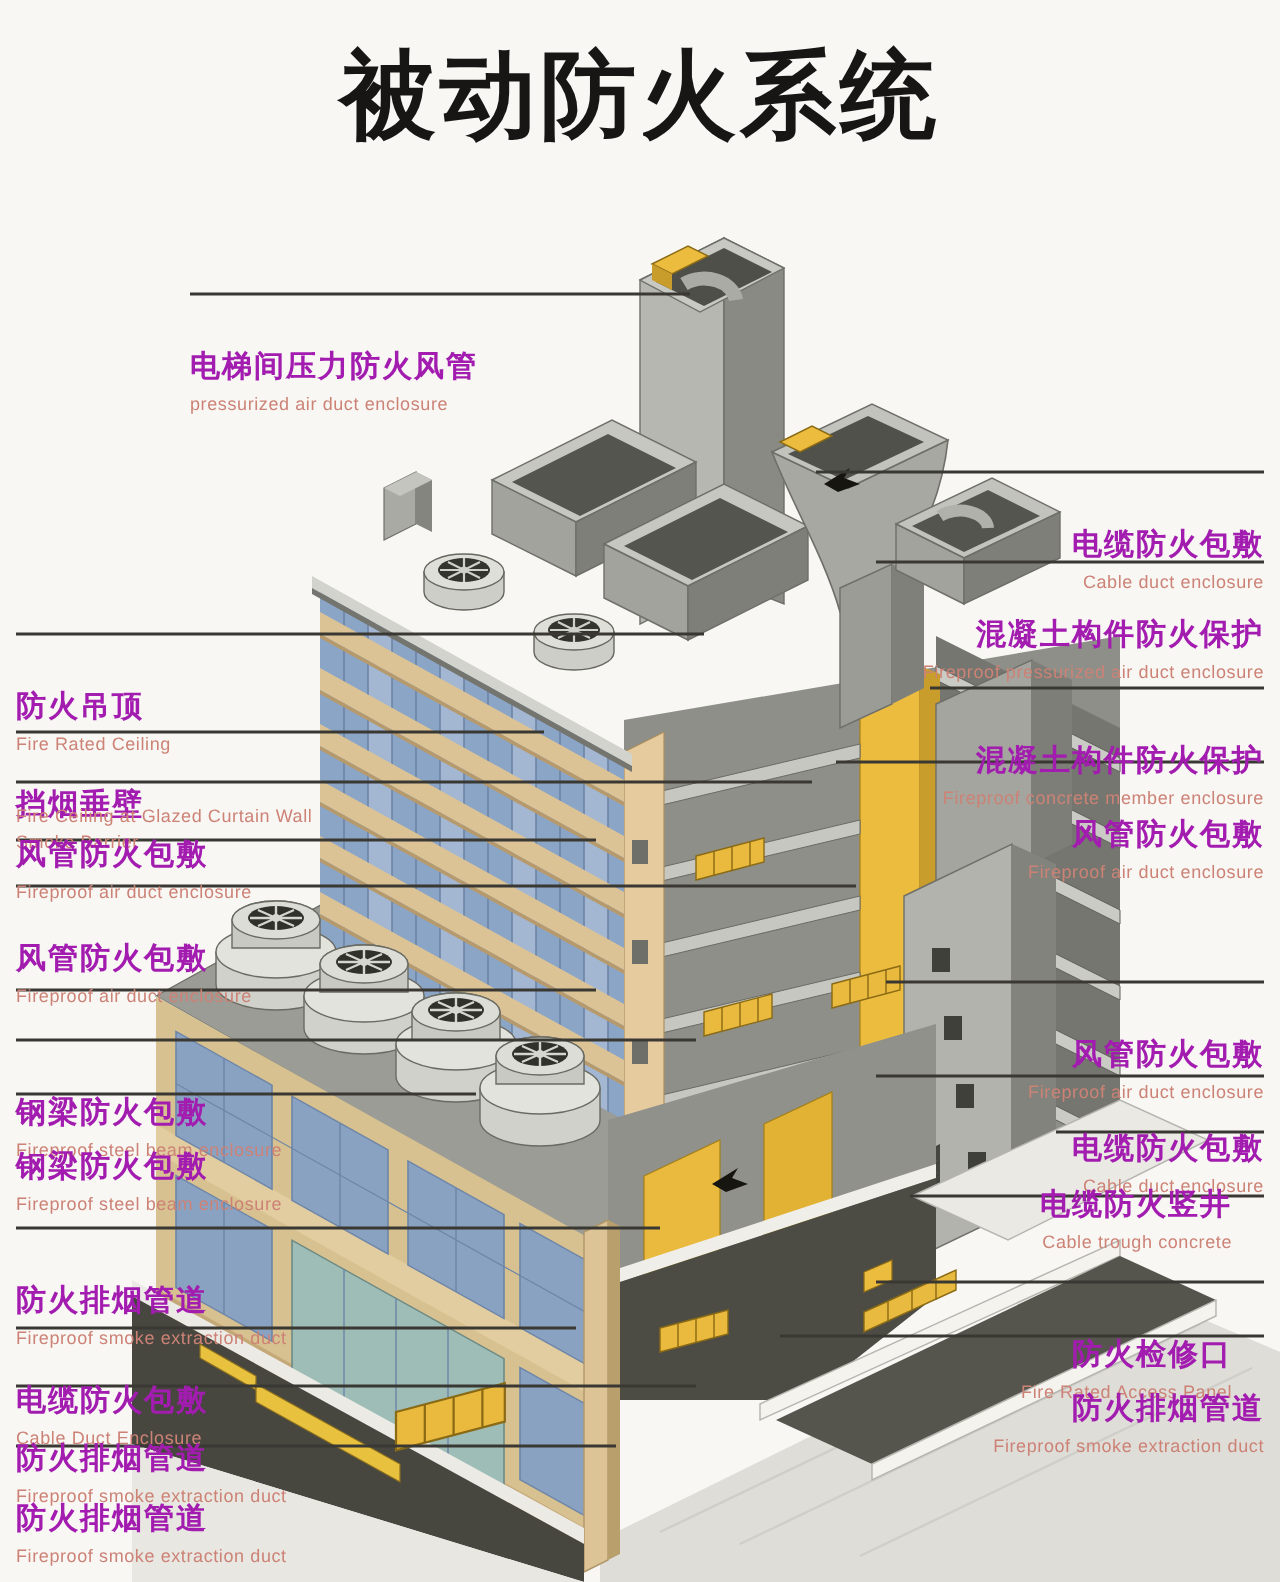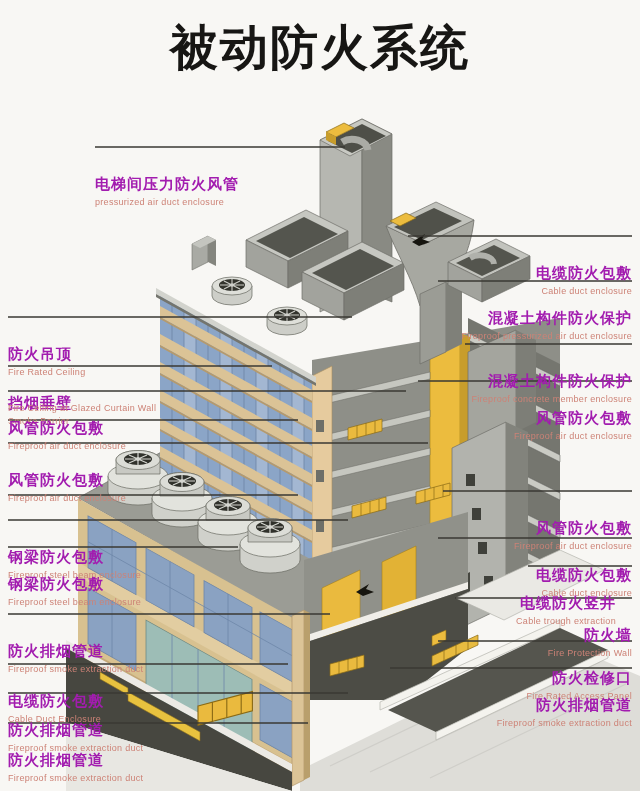--- a/index.html
+++ b/index.html
@@ -354,27 +354,23 @@
   <div class="cl right" style="right:8px;top:471px">
     <div class="zh">风管防火包敷</div>
     <div class="en">Fireproof air duct enclosure</div>
   </div>
   <div class="cl right" style="right:8px;top:518px">
     <div class="zh">电缆防火包敷</div>
     <div class="en">Cable duct enclosure</div>
   </div>
   <div class="cl right" style="right:24px;top:546px">
     <div class="zh">电缆防火竖井</div>
-    <div class="en">Cable trough extraction</div>
-  </div>
-  <div class="cl right" style="right:8px;top:578px">
-    <div class="zh">防火墙</div>
-    <div class="en">Fire Protection Wall</div>
-  </div>
-  <div class="cl right" style="right:8px;top:621px">
+    <div class="en">Cable trough concrete</div>
+  </div>
+  <div class="cl right" style="right:24px;top:621px">
     <div class="zh">防火检修口</div>
     <div class="en">Fire Rated Access Panel</div>
   </div>
   <div class="cl right" style="right:8px;top:648px">
     <div class="zh">防火排烟管道</div>
     <div class="en">Fireproof smoke extraction duct</div>
   </div>
 
 </div>
 

